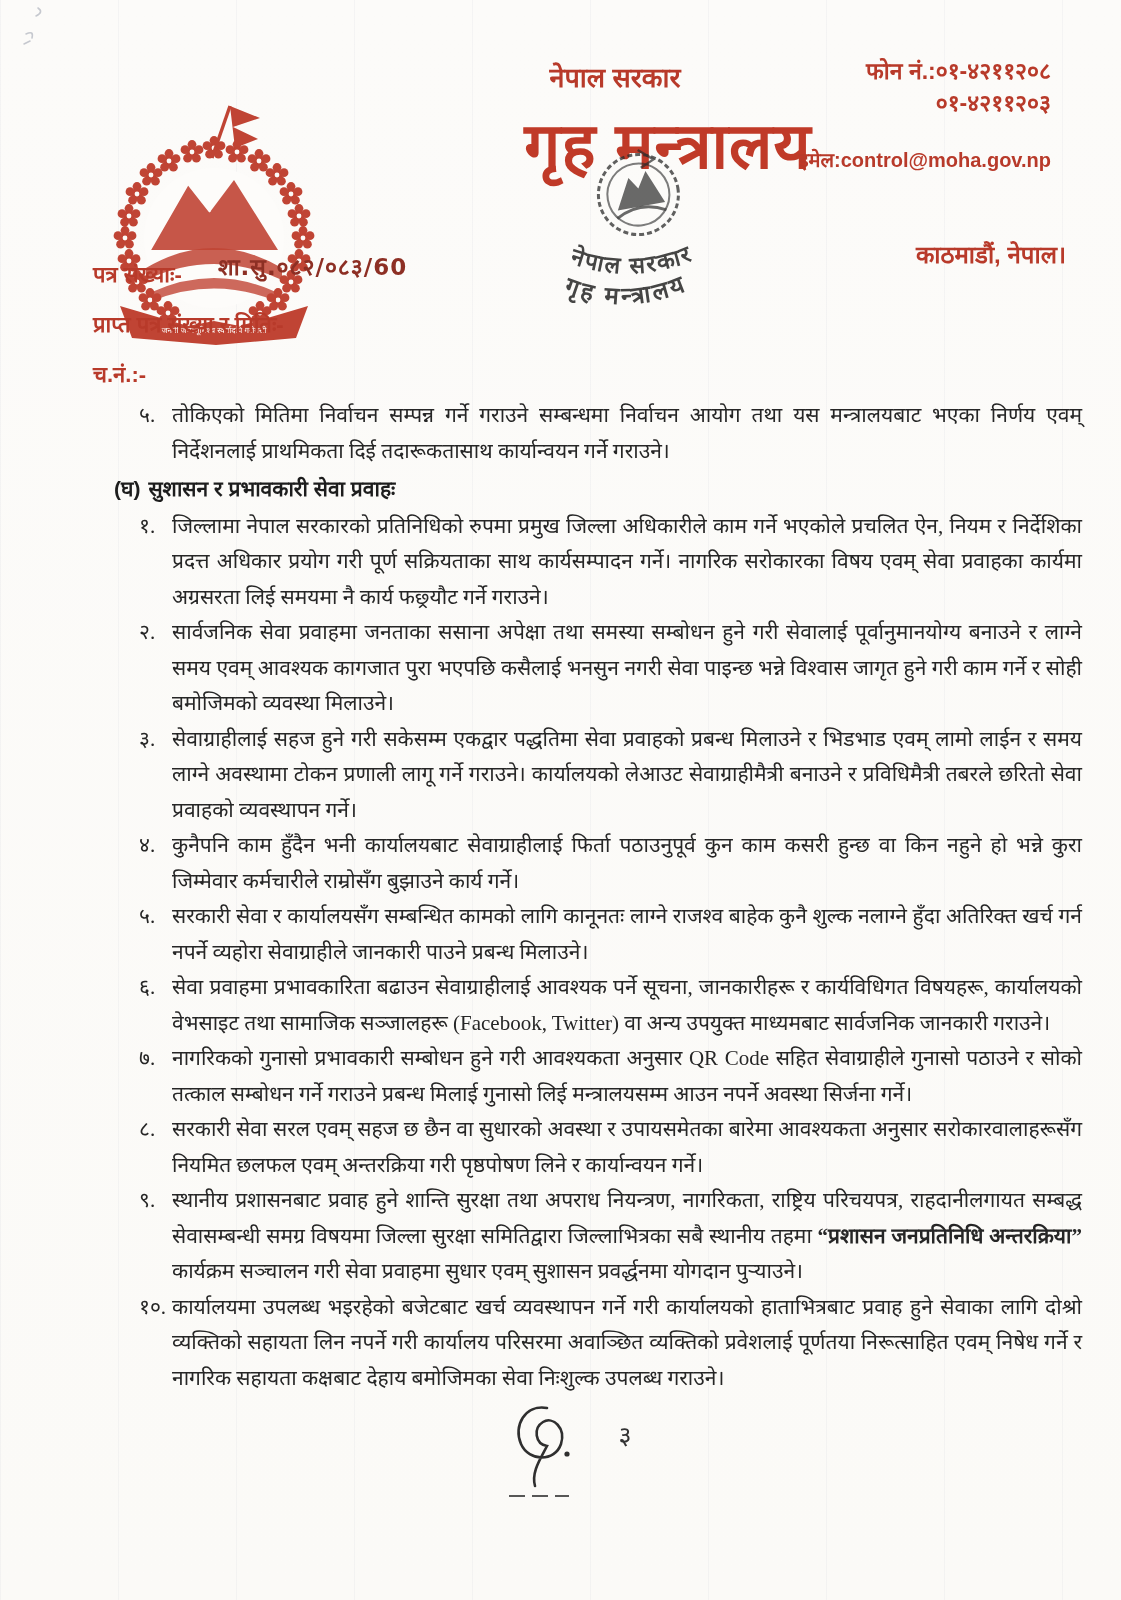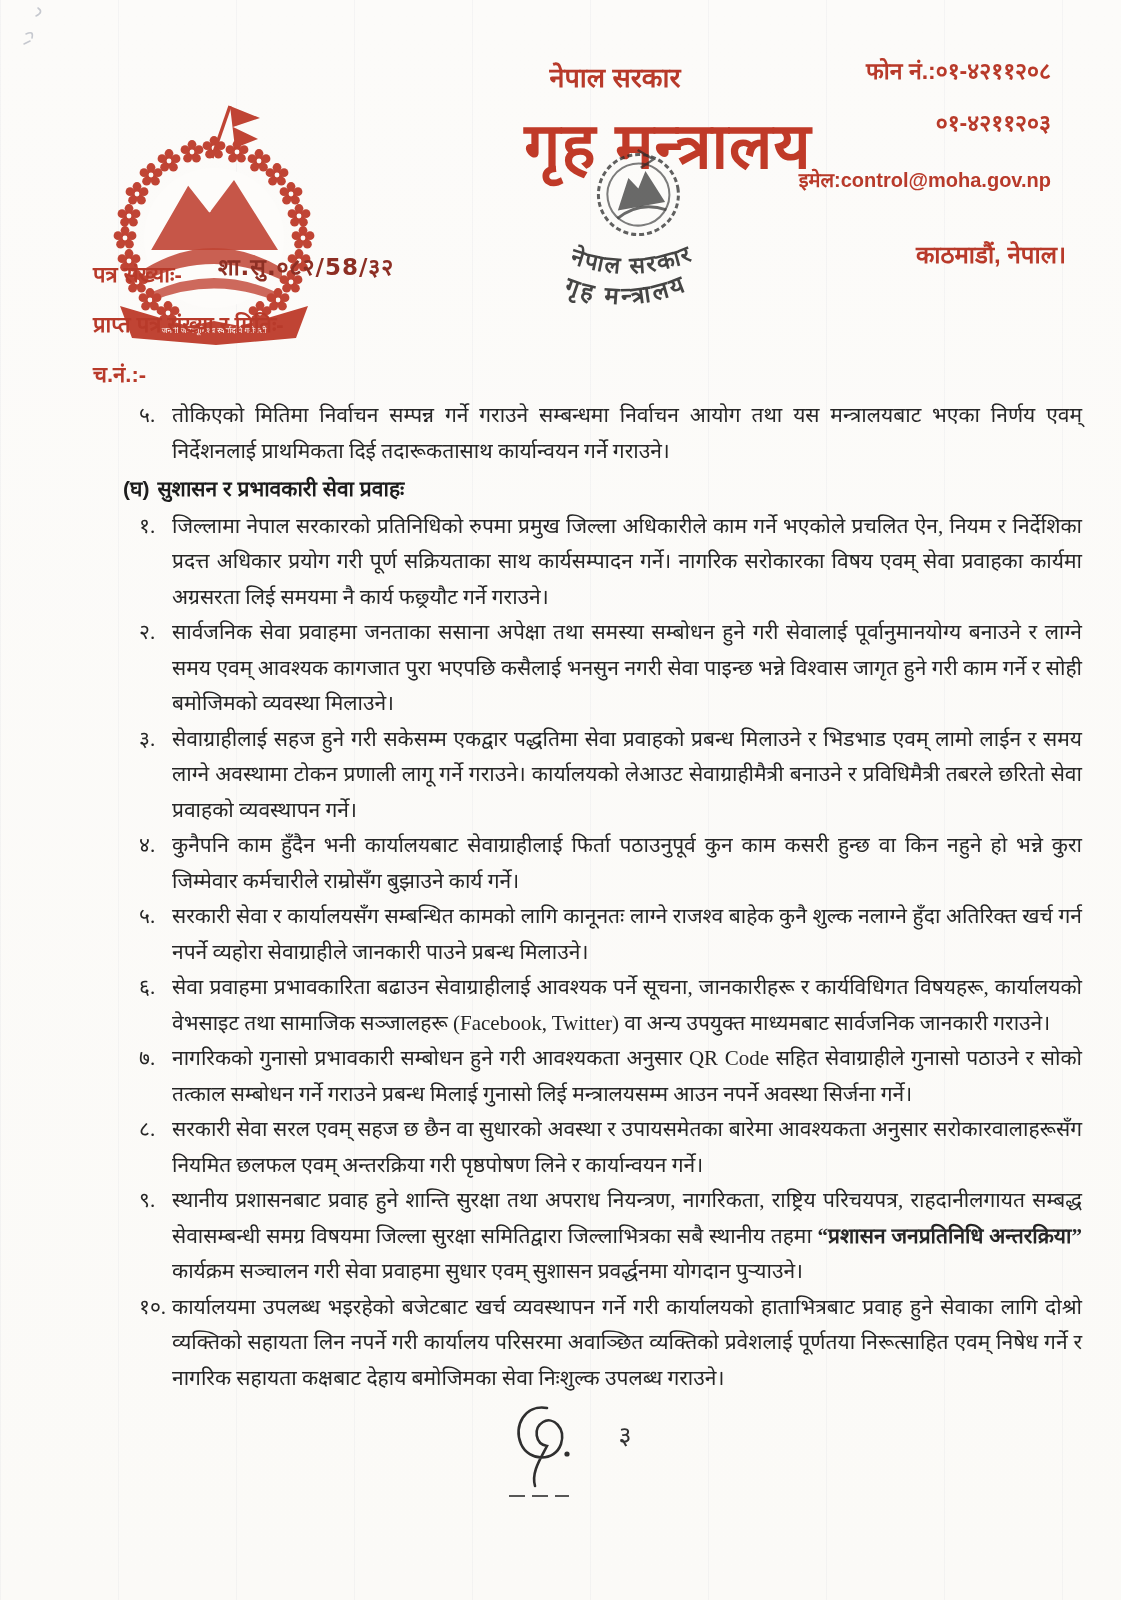--- a/index.html
+++ b/index.html
@@ -26,42 +26,42 @@
   .ministry-line{
     position:absolute;left:418px;top:100px;width:500px;
     text-align:center;font-size:64px;font-weight:bold;color:#c03a28;
     letter-spacing:1px;white-space:nowrap;
   }
   .contact{
     position:absolute;right:70px;top:54px;width:330px;
     text-align:right;color:#b83a2a;font-weight:bold;
   }
   .contact .ph1{font-size:23px;}
-  .contact .ph2{font-size:23px;margin-top:20px;text-align:right;}
+  .contact .ph2{font-size:23px;margin-top:0;text-align:right;}
   .contact .em{font-size:20px;margin-top:28px;font-weight:bold;}
   .stamp{position:absolute;left:540px;top:142px;width:210px;height:180px;opacity:.88;}
   .address{
     position:absolute;right:55px;top:238px;width:260px;
     text-align:right;color:#b83a2a;font-weight:bold;font-size:24px;line-height:33px;
   }
   .refs{position:absolute;left:93px;top:258px;width:420px;color:#b83a2a;font-weight:bold;font-size:22px;}
   .refs .row{margin-bottom:20px;position:relative;}
   .ref-value{
     position:absolute;left:125px;top:-8px;color:#8d2f24;font-size:23px;
     font-family:"DejaVu Sans",sans-serif;letter-spacing:1px;white-space:nowrap;
   }
   
   .docbody{
     position:absolute;left:110px;top:398px;width:972px;
     font-size:21px;line-height:35.5px;color:#262626;
     text-align:justify;
   }
   .item{padding-left:62px;text-indent:-33px;font-family:Liberation Serif, serif;}
   .item .num{display:inline-block;width:33px;text-indent:0;}
-  .section-head{font-weight:bold;color:#1d1d1d;margin:2px 13px;}
+  .section-head{font-weight:bold;color:#1d1d1d;margin:2px 4px;}
   .section-head .sec-label{margin-right:8px;}
   .bold-seg{font-weight:bold;}
   .footer{margin-top:4px;text-align:center;position:relative;height:110px;}
   .signature{display:inline-block;vertical-align:top;margin-left:-60px;}
   .pagenum{
     display:inline-block;font-size:25px;color:#333;margin-left:22px;margin-top:18px;
     vertical-align:top;
   }
   .corner-squiggle{position:absolute;left:22px;top:4px;opacity:.55;}
 </style>
@@ -151,21 +151,21 @@
     </text>
   </svg>
 
   <div class="address">
     <div>काठमाडौं, नेपाल।</div>
   </div>
 
   <div class="refs">
     <div class="row">
       <span>पत्र संख्याः-</span>
-      <span class="ref-value">शा.सु.०८२/58/३२</span>
+      <span class="ref-value">शा.सु.०८२/०८३/60</span>
     </div>
     <div class="row">
       <span>प्राप्त पत्र संख्या र मितिः-</span>
     </div>
     <div class="row">
       <span>च.नं.:-</span>
     </div>
   </div>
 
   <div class="docbody">

